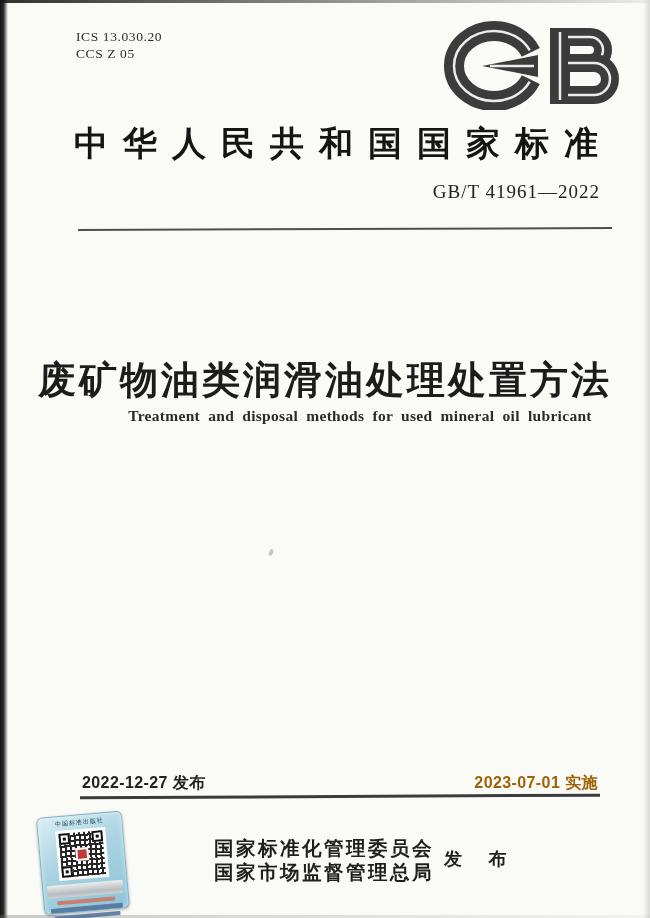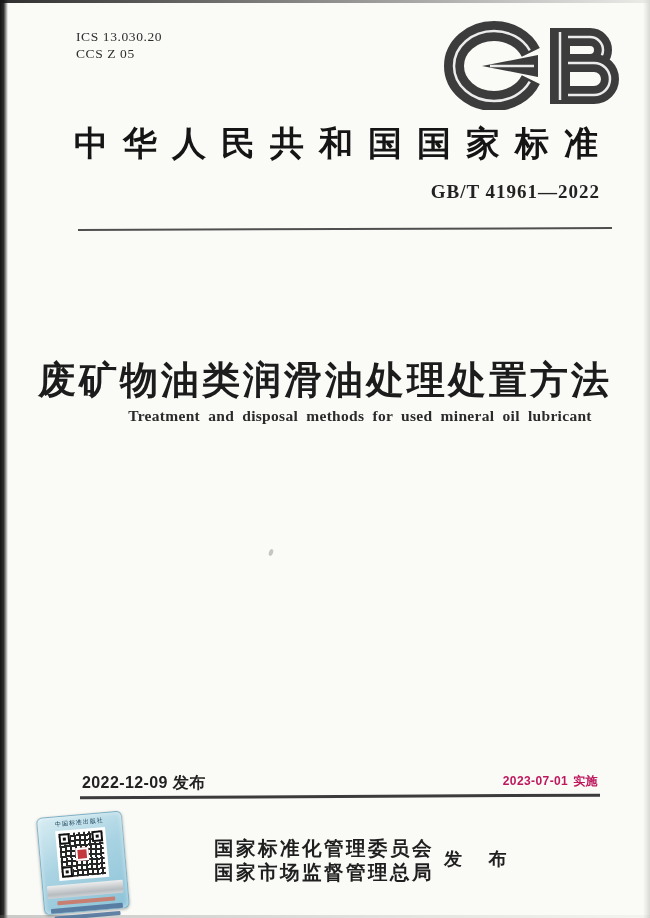--- a/index.html
+++ b/index.html
@@ -19,38 +19,38 @@
     background:linear-gradient(90deg,rgba(110,110,110,.35),rgba(160,160,160,.08));}
 
   .ics-block{position:absolute;left:76px;top:28px;font-size:13.5px;font-weight:normal;
     color:#2d2d2d;line-height:17px;letter-spacing:.6px;}
 
   .gb-logo{position:absolute;left:438px;top:18px;width:192px;height:92px;}
 
   .header-title{position:absolute;top:121px;left:74px;font-size:34px;color:#151515;
     letter-spacing:15px;font-weight:600;white-space:nowrap;}
 
-  .standard-code{position:absolute;top:181px;right:50px;font-size:19px;font-weight:700;
+  .standard-code{position:absolute;top:181px;right:50px;font-size:19px;font-weight:400;
     color:#222;letter-spacing:1px;white-space:nowrap;}
 
   .rule-top{position:absolute;top:228px;left:78px;width:534px;height:2px;background:#4f4f4f;
     transform:rotate(-.2deg);}
 
   .title-zh{position:absolute;top:355px;left:0;width:100%;text-align:center;font-size:38px;
     font-weight:700;letter-spacing:3px;color:#1c1c1c;white-space:nowrap;}
   .title-en{position:absolute;top:407px;left:0;width:100%;text-align:center;font-size:15.5px;
     font-weight:700;color:#2b2b2b;word-spacing:4px;letter-spacing:.3px;margin-left:35px;}
 
   .speck{position:absolute;left:269px;top:549px;width:4px;height:7px;background:#8f8f8f;
     opacity:.5;border-radius:50%;transform:rotate(20deg);}
 
   .date-issue{position:absolute;top:773px;left:82px;font-family:"Liberation Sans",sans-serif;
     font-size:16px;font-weight:700;color:#222;letter-spacing:.4px;white-space:nowrap;}
   .date-impl{position:absolute;top:773px;right:52px;font-family:"Liberation Sans",sans-serif;
-    font-size:12px;font-weight:700;color:#be185d;letter-spacing:.4px;white-space:nowrap;margin-left:12px;}
+    font-size:16px;font-weight:700;color:#a16207;letter-spacing:.4px;white-space:nowrap;margin-left:12px;}
   .date-issue .cjk,.date-impl .cjk{margin-left:5px;font-family:"Liberation Serif",serif;}
 
   .rule-bottom{position:absolute;top:795px;left:80px;width:520px;height:2.5px;background:#3b3b3b;
     transform:rotate(-.3deg);}
 
   .publishers{position:absolute;top:837px;left:214px;font-size:19.5px;font-weight:700;
     letter-spacing:2.5px;line-height:23.5px;color:#1f1f1f;white-space:nowrap;text-align:center;}
   .publish-label{position:absolute;top:847px;left:444px;font-size:18px;font-weight:700;
     letter-spacing:11px;color:#1f1f1f;white-space:nowrap;}
 
@@ -115,21 +115,21 @@
 <div class="header-title">中华人民共和国国家标准</div>
 <div class="standard-code">GB/T 41961—2022</div>
 <div class="rule-top"></div>
 
 <div class="title-zh">废矿物油类润滑油处理处置方法</div>
 <div class="title-en">Treatment and disposal methods for used mineral oil lubricant</div>
 
 <div class="speck"></div>
 
 <div class="date-issue">
-  <span>2022-12-09</span><span class="cjk">发布</span>
+  <span>2022-12-27</span><span class="cjk">发布</span>
 </div>
 <div class="date-impl">
   <span>2023-07-01</span><span class="cjk">实施</span>
 </div>
 <div class="rule-bottom"></div>
 
 <div class="publishers">
   <div>国家标准化管理委员会</div>
   <div>国家市场监督管理总局</div>
 </div>

